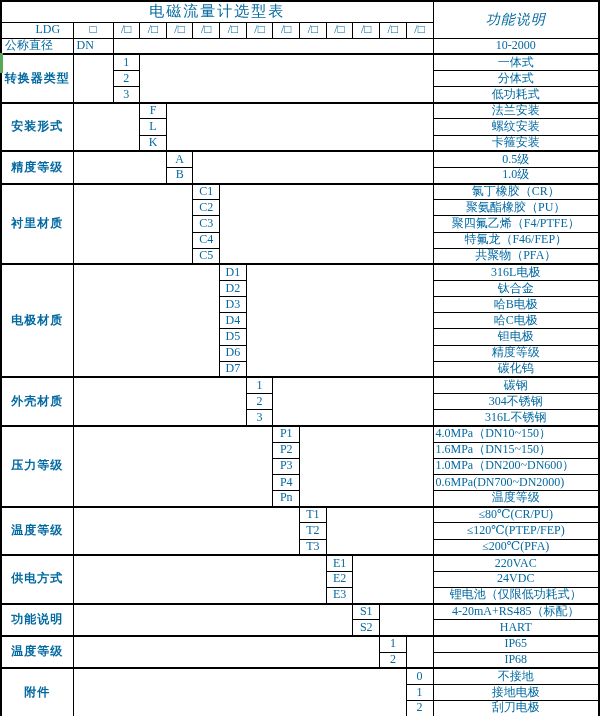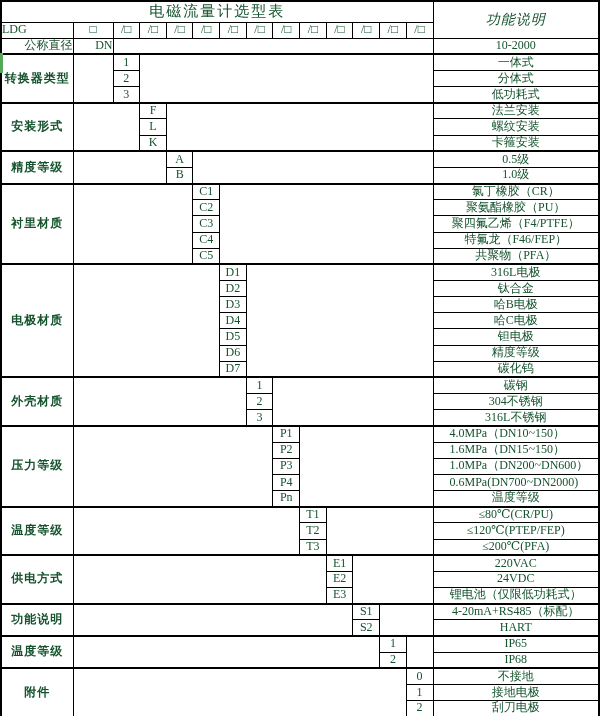--- a/index.html
+++ b/index.html
@@ -1,35 +1,35 @@
 <!DOCTYPE html>
 <html><head>
 <meta charset="utf-8">
 <style>
   html,body{margin:0;padding:0;background:#e8e8e8;}
   .page{
     width:600px;height:716px;margin:0;position:relative;background:#ffffff;
-    font-family:"Liberation Serif","DejaVu Serif",serif;color:#14532d;
+    font-family:"Liberation Serif","DejaVu Serif",serif;color:#0369a1;
   }
   table.spec{
     width:600px;height:716px;border-collapse:collapse;table-layout:fixed;
     border:2px solid #000;background:#fff;
   }
   td{
     border:1px solid #000;padding:0;margin:0;text-align:center;vertical-align:middle;
     font-size:12px;line-height:1.15;overflow:hidden;white-space:nowrap;
   }
   tr{height:16.16px;}
   tr.title-row{height:21px;}
   .title-cell{font-size:15px;letter-spacing:2px;}
   .fn-head{font-size:14px;letter-spacing:1px;font-style:italic;}
   .cat{font-size:12px;letter-spacing:1px;font-weight:bold;}
-  .lalign{text-align:left;padding-left:0;}
-  .lalign2{text-align:right;padding-left:14px;}
-  .left-text{text-align:left;padding-left:16px;}
+  .lalign{text-align:center;padding-left:21px;}
+  .lalign2{text-align:left;padding-left:3px;}
+  .left-text{text-align:left;padding-left:2px;}
   .gt{border-top:2px solid #000;}
   .artifact{position:absolute;left:0;top:53px;width:3px;height:20px;background:#55a855;}
 </style>
 </head>
 <body>
 
 <div class="page">
   <div class="artifact"></div>
   <table class="spec">
     <colgroup>

